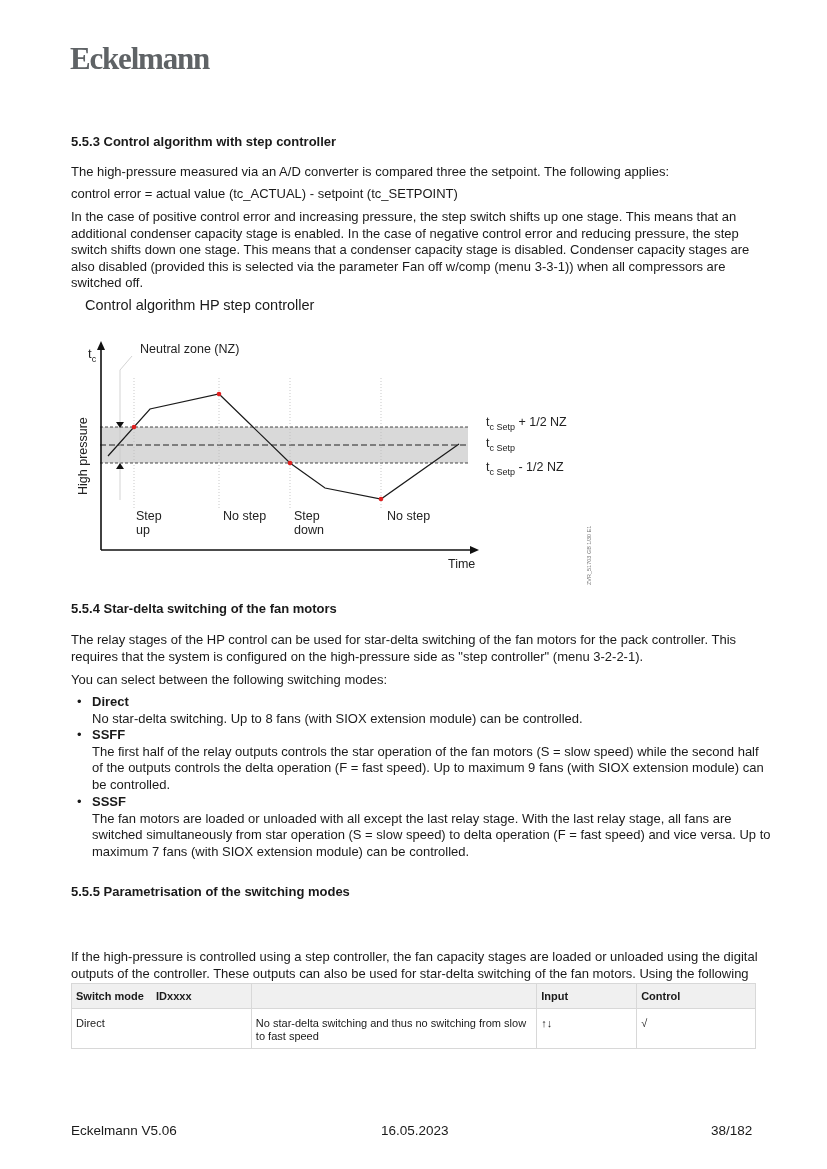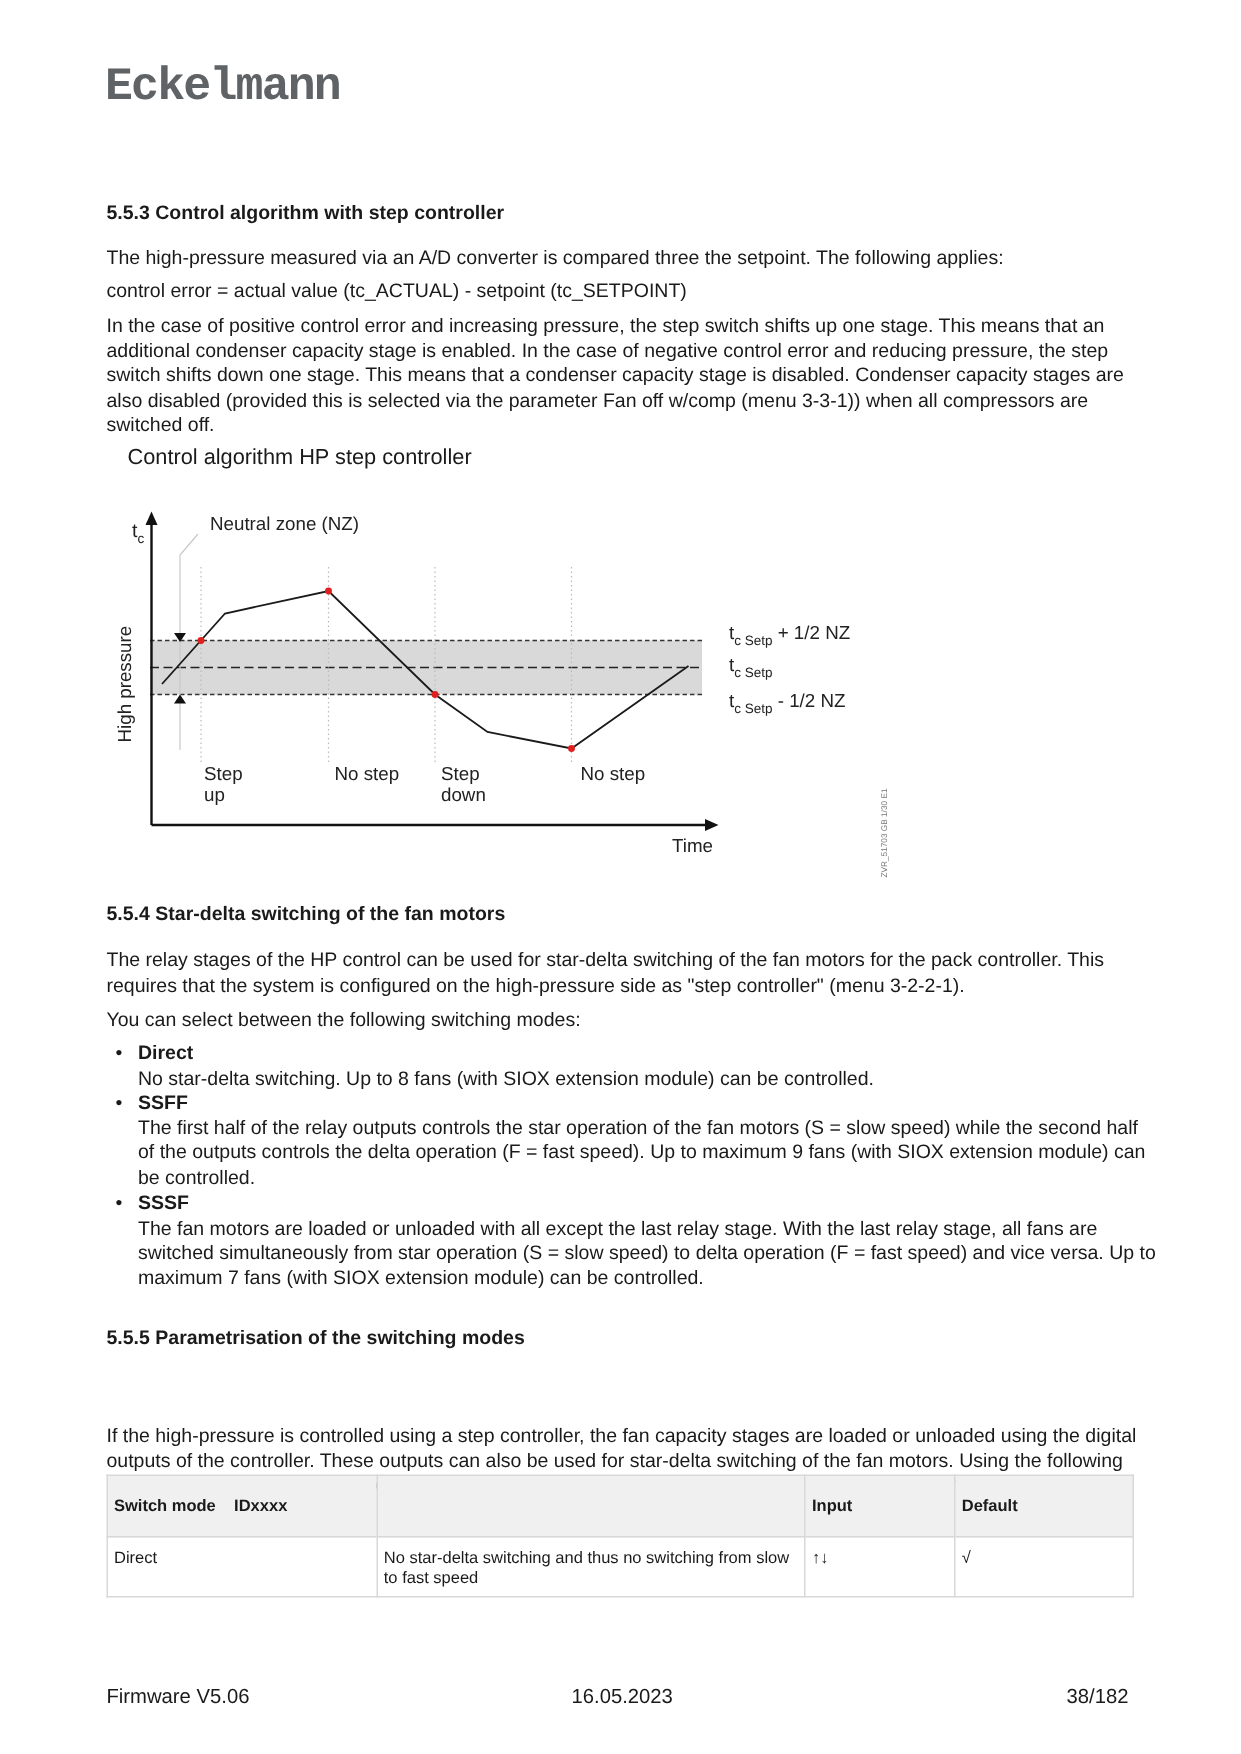--- a/index.html
+++ b/index.html
@@ -1,29 +1,29 @@
 <!DOCTYPE html>
 <html><head>
 <meta charset="utf-8">
 <style>
   * { box-sizing: border-box; margin: 0; padding: 0; }
   html, body { width: 827px; height: 1169px; background: #ffffff; }
   body { position: relative; font-family: "Liberation Sans", sans-serif; color: #1a1a1a; font-size: 13px; overflow: hidden; }
-  .logo { position: absolute; left: 70px; top: 41px; font-family: Liberation Mono, monospace; font-weight: bold; font-size: 31px; color: #5f6366; letter-spacing: -1.2px; }
+  .logo { position: absolute; left: 70px; top: 41px; font-family: Liberation Serif, serif; font-weight: bold; font-size: 31px; color: #5f6366; letter-spacing: -1.2px; }
   .h { position: absolute; left: 71px; font-weight: bold; font-size: 13px; color: #1a1a1a; }
   .p { position: absolute; left: 71px; width: 690px; font-size: 13px; line-height: 16.6px; color: #1a1a1a; }
   .fig-title { position: absolute; left: 85px; top: 297px; font-size: 14.5px; color: #1a1a1a; text-align: center; }
   svg.diagram { position: absolute; left: 70px; top: 330px; }
   .bullet { position: absolute; left: 77px; width: 690px; font-size: 13px; line-height: 16.6px; }
   .bullet .dot { position: absolute; left: 0; top: 0; }
   .bullet .t { position: absolute; left: 15px; font-weight: bold; }
   .bullet .d { position: absolute; left: 15px; top: 16.6px; width: 680px; }
   table.params { position: absolute; left: 71px; top: 983px; width: 685px; border-collapse: collapse; font-size: 11px; }
   table.params th, table.params td { border: 1px solid #d8d8d8; text-align: left; vertical-align: top; padding: 5px 4px; color: #1a1a1a; }
-  table.params th { background: #f0f0f0; font-weight: bold; height: 41px; vertical-align: middle; }
+  table.params th { background: #f0f0f0; font-weight: bold; height: 25px; vertical-align: middle; }
   table.params td { height: 39px; padding-top: 8px; line-height: 13px; }
   .footer { position: absolute; top: 1123px; font-size: 13.5px; color: #1a1a1a; }
 </style>
 </head>
 <body>
 
 <div class="logo">Eckelmann</div>
 
 <div class="h" style="top:134px;">5.5.3  Control algorithm with step controller</div>
 <div class="p" style="top:164px;">The high-pressure measured via an A/D converter is compared three the setpoint. The following applies:</div>
@@ -104,28 +104,28 @@
       <col style="width:180px">
       <col style="width:286px">
       <col style="width:100px">
       <col style="width:119px">
     </colgroup>
   <thead>
     <tr>
       <th style="white-space:pre;">Switch mode    IDxxxx</th>
       <th></th>
       <th>Input</th>
-      <th>Default</th>
+      <th>Control</th>
     </tr>
   </thead>
   <tbody>
     <tr>
       <td>Direct</td>
       <td>No star-delta switching and thus no switching from slow to fast speed</td>
       <td>↑↓</td>
       <td>√</td>
     </tr>
   </tbody>
 </table>
 
-<div class="footer" style="left:71px;">Firmware V5.06</div>
+<div class="footer" style="left:71px;">Eckelmann V5.06</div>
 <div class="footer" style="left:381px;">16.05.2023</div>
 <div class="footer" style="left:711px;">38/182</div>
 
 </body></html>

